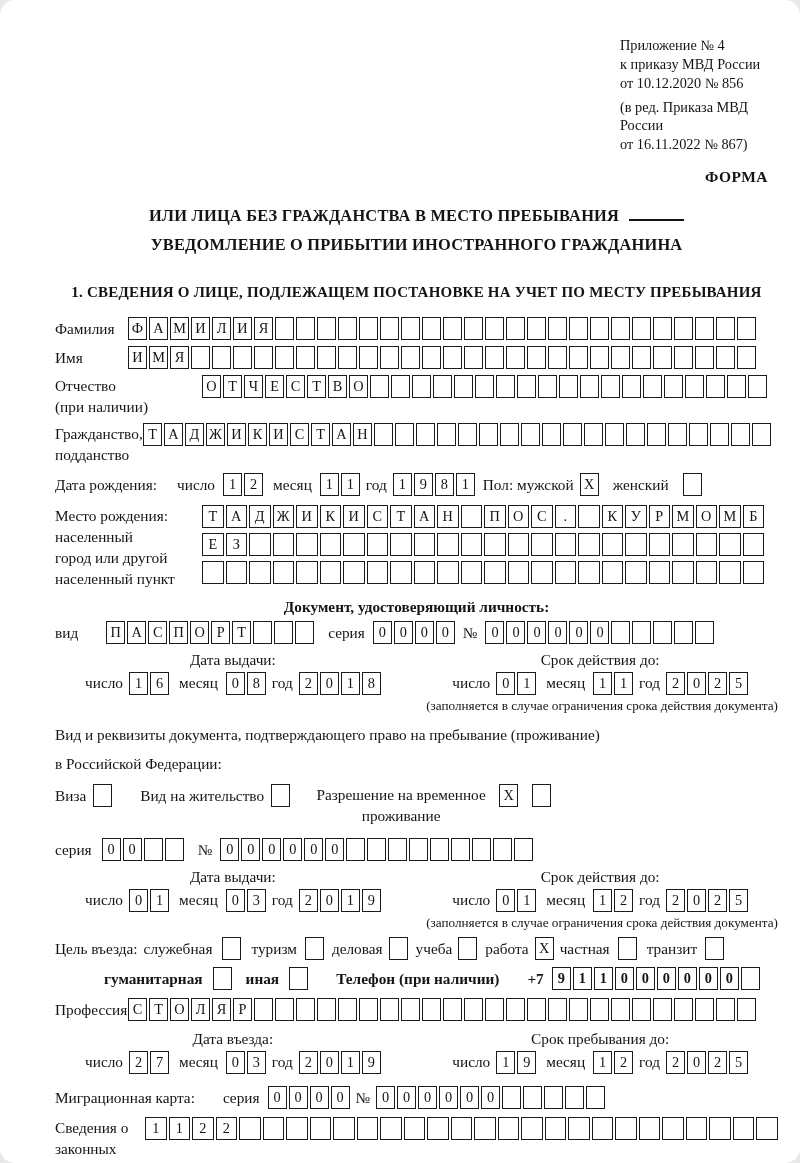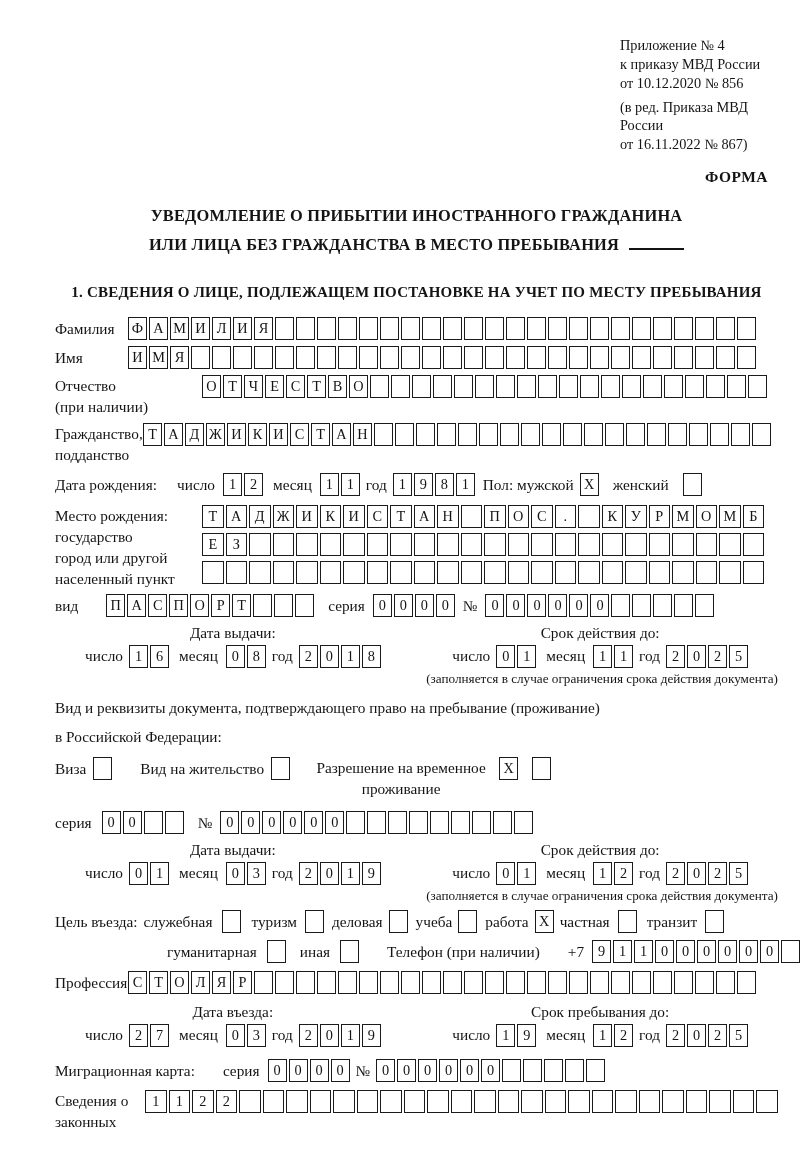--- a/index.html
+++ b/index.html
@@ -1,19 +1,19 @@
 <!DOCTYPE html>
 <html><head>
 <meta charset="utf-8">
 <style>
   html,body{margin:0;padding:0;background:#e8e8e8;}
   .page{
     width:800px;height:1163px;margin:0 auto;background:#ffffff;
     font-family:"Liberation Serif","DejaVu Serif",serif;color:#141414;
-    box-sizing:border-box;padding:36px 22px 0 55px;position:relative;overflow:hidden;
+    box-sizing:border-box;padding:36px 22px 0 55px;position:relative;overflow:hidden;border-radius:15px;
   }
   .ref-block{margin-left:565px;font-size:14.3px;line-height:1.32;}
   .ref-note{margin-top:5px;}
   .forma{text-align:right;font-weight:bold;font-size:15.5px;margin:14px 10px 0 0;letter-spacing:.5px;}
   .title{text-align:center;font-weight:bold;font-size:16.4px;line-height:1.75;margin-top:16px;letter-spacing:.2px;}
   .blank{display:inline-block;width:55px;border-bottom:2.2px solid #141414;margin-left:10px;height:12px;}
   .sec1{text-align:center;font-weight:bold;font-size:15px;margin-top:24px;letter-spacing:.2px;}
 
   .frow{display:flex;align-items:flex-start;margin-top:6px;font-size:15.3px;}
   .lbl{flex:none;line-height:23px;}
@@ -64,24 +64,24 @@
     <div>от 10.12.2020 № 856</div>
     <div class="ref-note">
       <div>(в ред. Приказа МВД России</div>
       <div>от 16.11.2022 № 867)</div>
     </div>
   </div>
 
   <div class="forma">ФОРМА</div>
 
   <div class="title">
-    <div>УВЕДОМЛЕНИЕ О ПРИБЫТИИ ИНОСТРАННОГО ГРАЖДАНИНА</div>
     <div>
       <span>ИЛИ ЛИЦА БЕЗ ГРАЖДАНСТВА В МЕСТО ПРЕБЫВАНИЯ</span><span class="blank"></span>
     </div>
+    <div>УВЕДОМЛЕНИЕ О ПРИБЫТИИ ИНОСТРАННОГО ГРАЖДАНИНА</div>
   </div>
 
   <div class="sec1">1. СВЕДЕНИЯ О ЛИЦЕ, ПОДЛЕЖАЩЕМ ПОСТАНОВКЕ НА УЧЕТ ПО МЕСТУ ПРЕБЫВАНИЯ</div>
 
   <div class="frow" style="margin-top:16px;">
     <span class="lbl w73">Фамилия</span>
     <span class="boxes">
         <span class="cell">Ф</span>
         <span class="cell">А</span>
         <span class="cell">М</span>
@@ -251,21 +251,21 @@
       </span>
     <span class="word gap14">женский</span>
     <span class="boxes gap14">
         <span class="cell"></span>
       </span>
   </div>
 
   <div class="frow" style="margin-top:9px;">
     <span class="lbl w147">
       <div>Место рождения:</div>
-      <div>государство</div>
+      <div>населенный</div>
       <div>город или другой</div>
       <div>населенный пункт</div>
     </span>
     <span class="stack">
       <span class="boxes wide">
           <span class="cell">Т</span>
           <span class="cell">А</span>
           <span class="cell">Д</span>
           <span class="cell">Ж</span>
           <span class="cell">И</span>
@@ -337,20 +337,21 @@
           <span class="cell"></span>
           <span class="cell"></span>
           <span class="cell"></span>
           <span class="cell"></span>
           <span class="cell"></span>
           <span class="cell"></span>
         </span>
     </span>
   </div>
 
+  <div class="center-head">Документ, удостоверяющий личность:</div>
 
   <div class="inline-row" style="margin-top:5px;">
     <span class="word">вид</span>
     <span class="boxes gap28">
         <span class="cell">П</span>
         <span class="cell">А</span>
         <span class="cell">С</span>
         <span class="cell">П</span>
         <span class="cell">О</span>
         <span class="cell">Р</span>
@@ -562,21 +563,21 @@
     <span class="word gap6">частная</span>
     <span class="boxes gap8">
         <span class="cell"></span>
       </span>
     <span class="word gap10">транзит</span>
     <span class="boxes gap8">
         <span class="cell"></span>
       </span>
   </div>
 
-  <div class="inline-row" style="margin-top:7px;margin-left:112px;">
+  <div class="inline-row" style="margin-top:7px;margin-left:49px;font-weight:bold;">
     <span class="word">гуманитарная</span>
     <span class="boxes gap10">
         <span class="cell"></span>
       </span>
     <span class="word gap14">иная</span>
     <span class="boxes gap10">
         <span class="cell"></span>
       </span>
     <span class="word gap28">Телефон (при наличии)</span>
     <span class="word gap28">+7</span>

